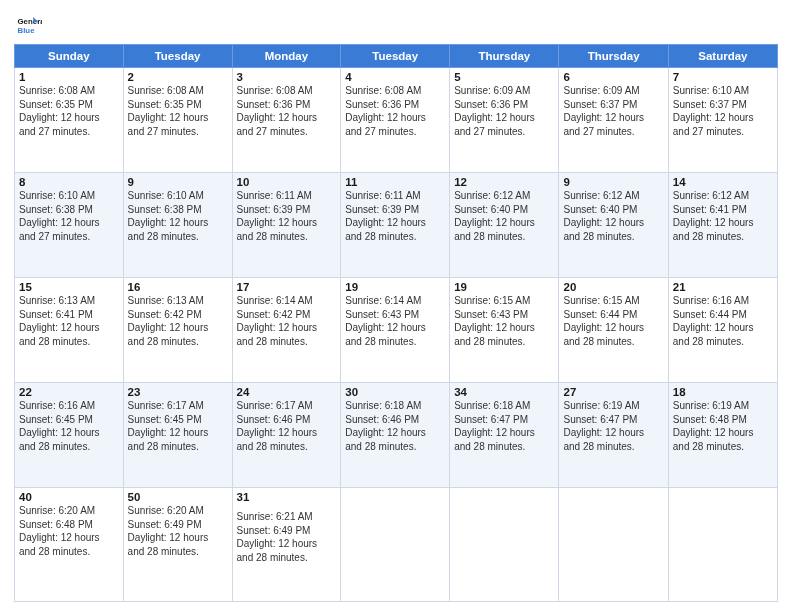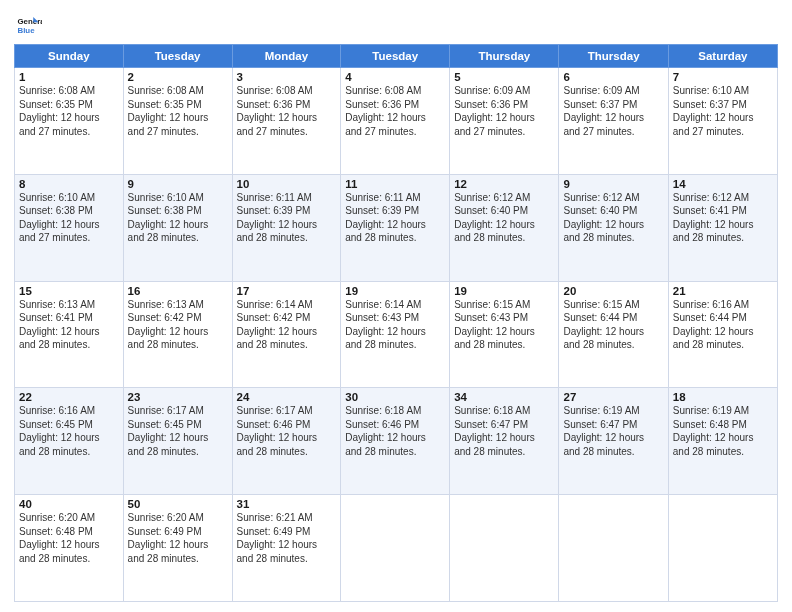--- a/index.html
+++ b/index.html
@@ -336,21 +336,21 @@
           </td>
           <td>
             <span class="day-num">50</span>
             <div class="day-info" style="white-space: pre-line;">Sunrise: 6:20 AM
 Sunset: 6:49 PM
 Daylight: 12 hours
 and 28 minutes.</div>
           </td>
           <td>
             <span class="day-num">31</span>
-            <div class="day-info" style="white-space: pre-line;">Sunrise: 6:21 AM
+            <div class="day-info" style="white-space: pre-line; margin-top: 7px;">Sunrise: 6:21 AM
 Sunset: 6:49 PM
 Daylight: 12 hours
 and 28 minutes.</div>
           </td>
           <td class="empty-cell"></td>
           <td class="empty-cell"></td>
           <td class="empty-cell"></td>
           <td class="empty-cell"></td>
         </tr>
       </tbody>

